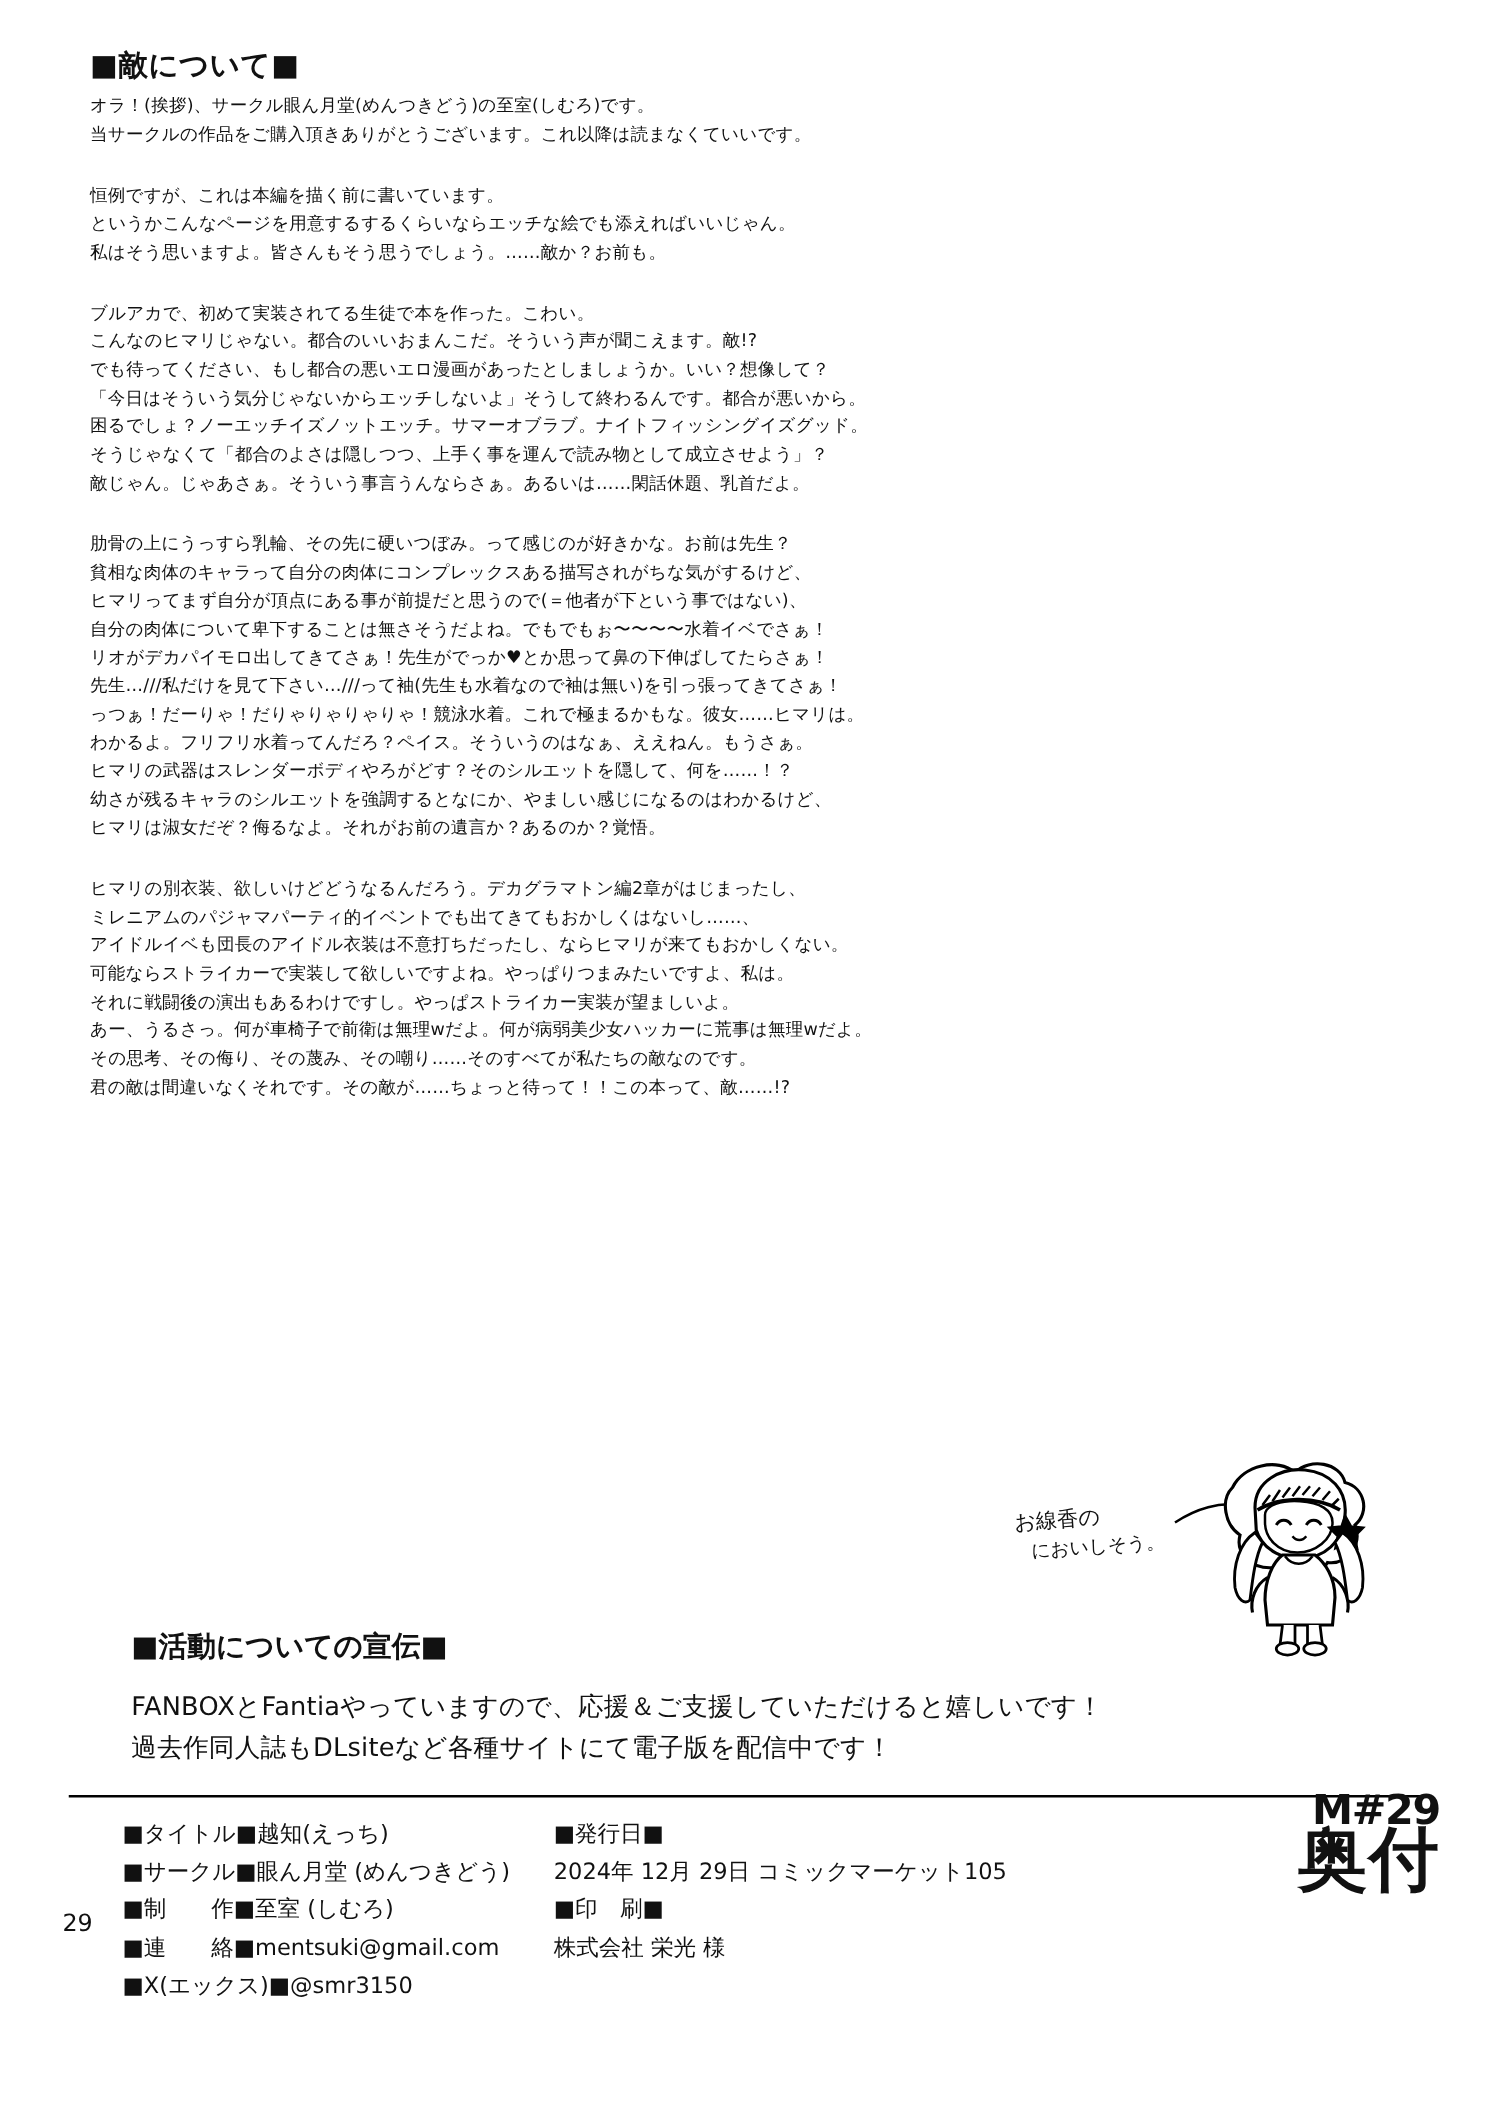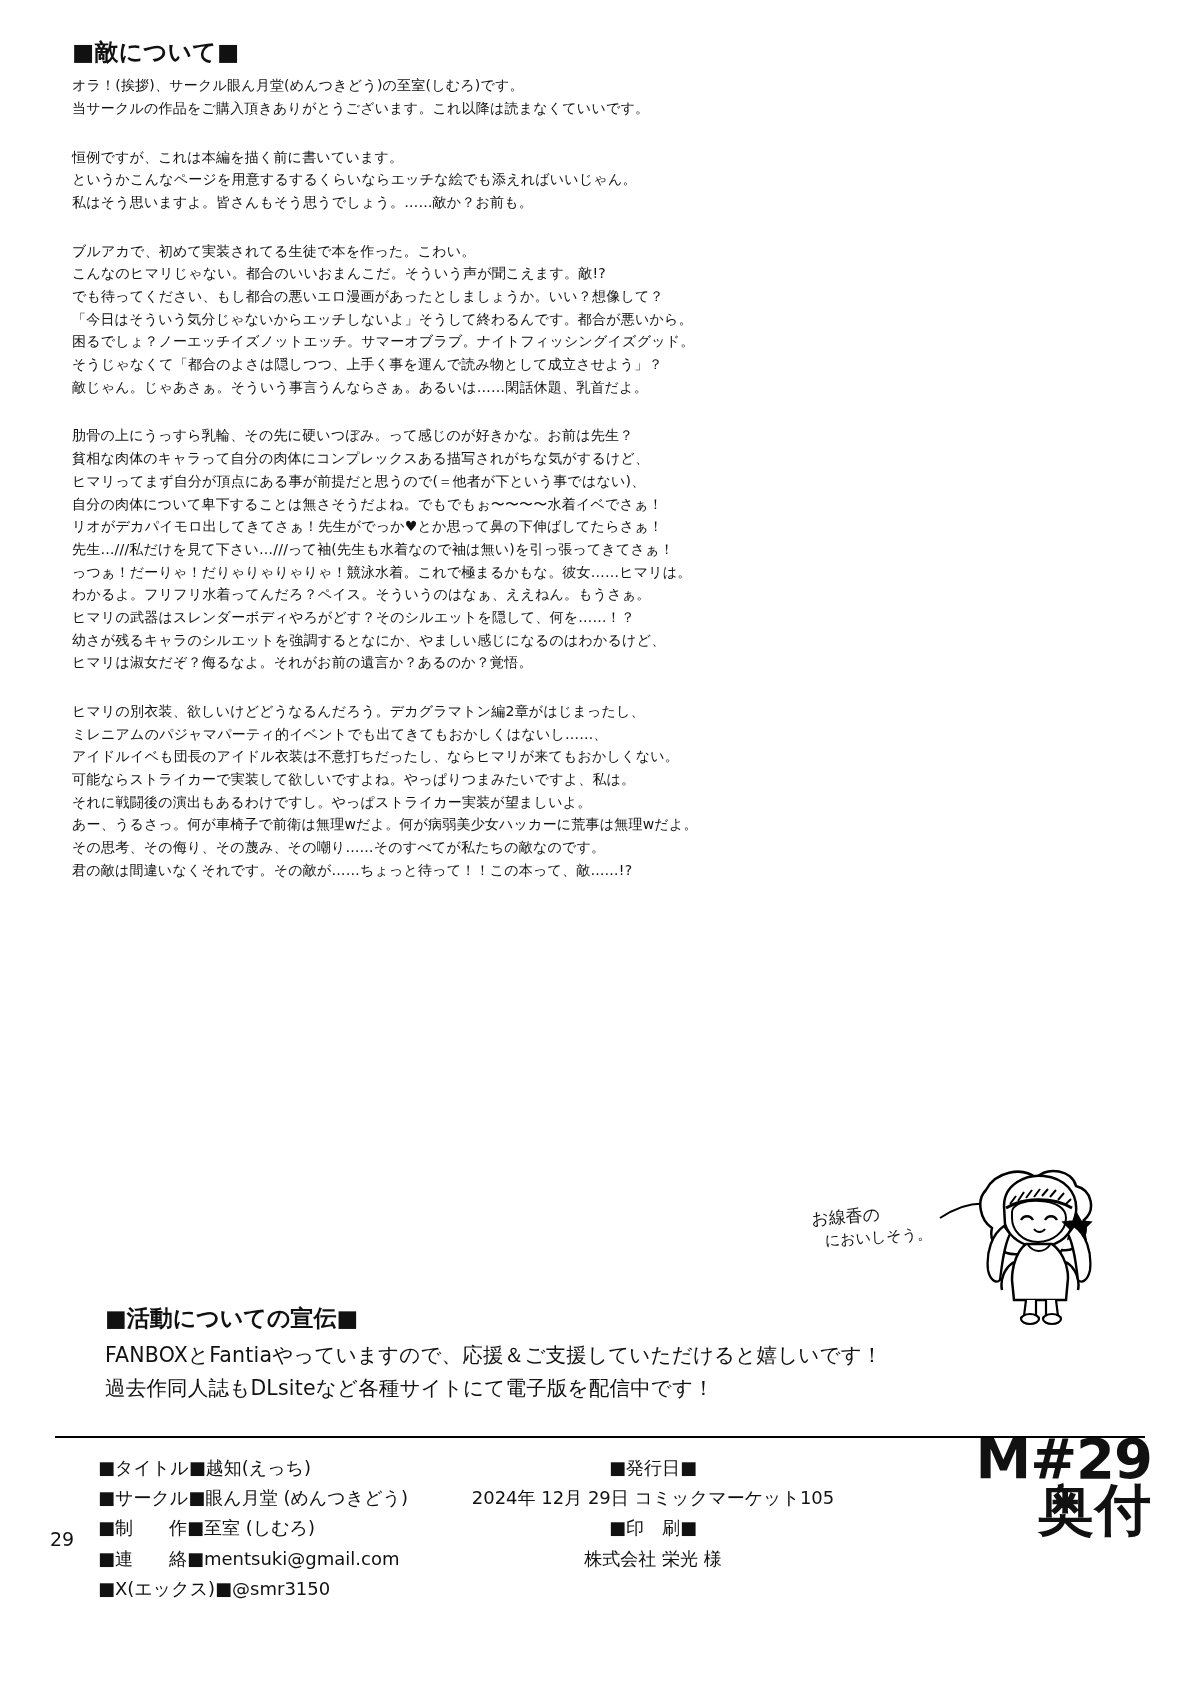--- a/index.html
+++ b/index.html
@@ -49,21 +49,21 @@
   .promo {
     position: absolute;
     left: 105px;
     top: 1300px;
     width: 920px;
   }
   .promo-heading {
     font-size: 23px;
     font-weight: bold;
     line-height: 1.6;
-    margin: 0 0 2px 0;
+    margin: 0 0 12px 0;
   }
   .promo .para {
     font-size: 20.5px;
     line-height: 1.62;
   }
 
   
   .divider {
     position: absolute;
     left: 55px;
@@ -84,21 +84,20 @@
   }
   .colo-cols {
     display: flex;
     gap: 0px;
   }
   .colo-left {
     width: 345px;
   }
   .colo-right {
     width: 420px;
-    text-align: center;
   }
   .colo-row {
     white-space: pre;
     margin: 0;
     padding: 1.5px 0;
   }
   .page-number {
     position: absolute;
     left: 50px;
     top: 1528px;
@@ -108,21 +107,21 @@
 
   
   .logo {
     position: absolute;
     right: 48px;
     top: 1432px;
     text-align: right;
     line-height: 0.95;
   }
   .logo-top {
-    font-size: 56px;
+    font-size: 33px;
     font-weight: bold;
     letter-spacing: -1px;
     font-family: "DejaVu Sans", "Liberation Sans", sans-serif;
   }
   .logo-bottom {
     font-size: 56px;
     font-weight: bold;
     letter-spacing: 1px;
     margin-top: -2px;
   }

